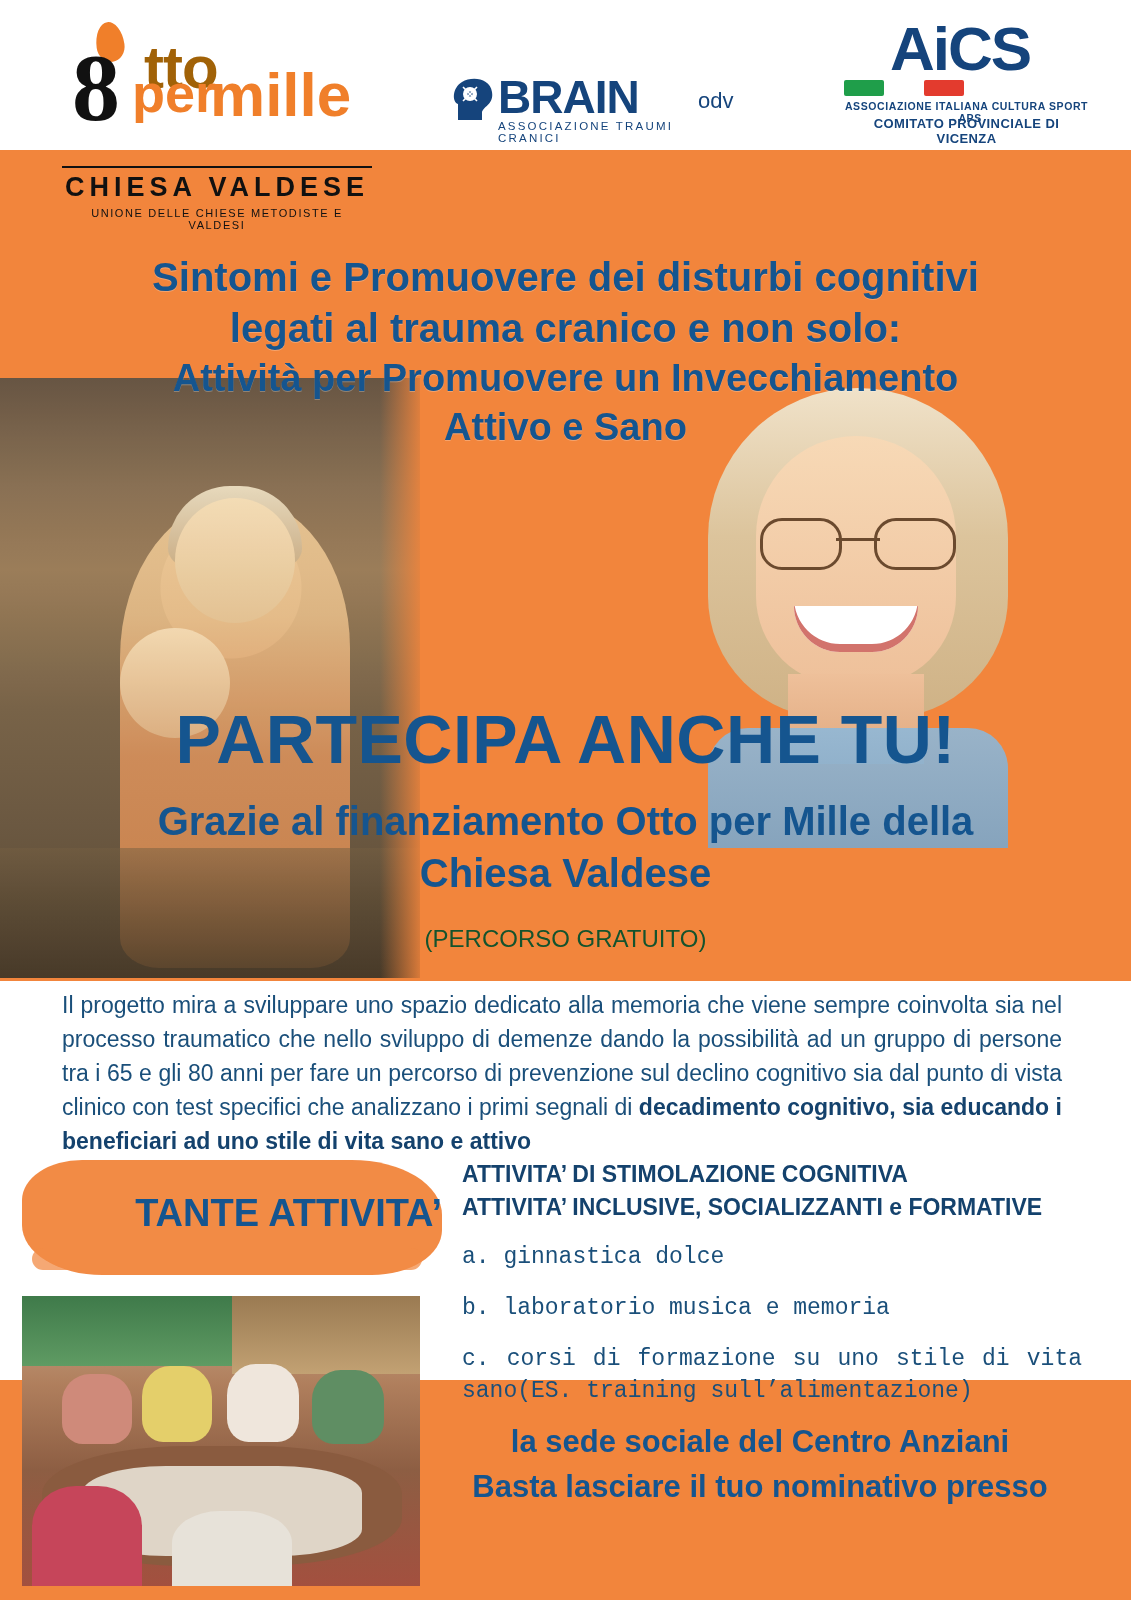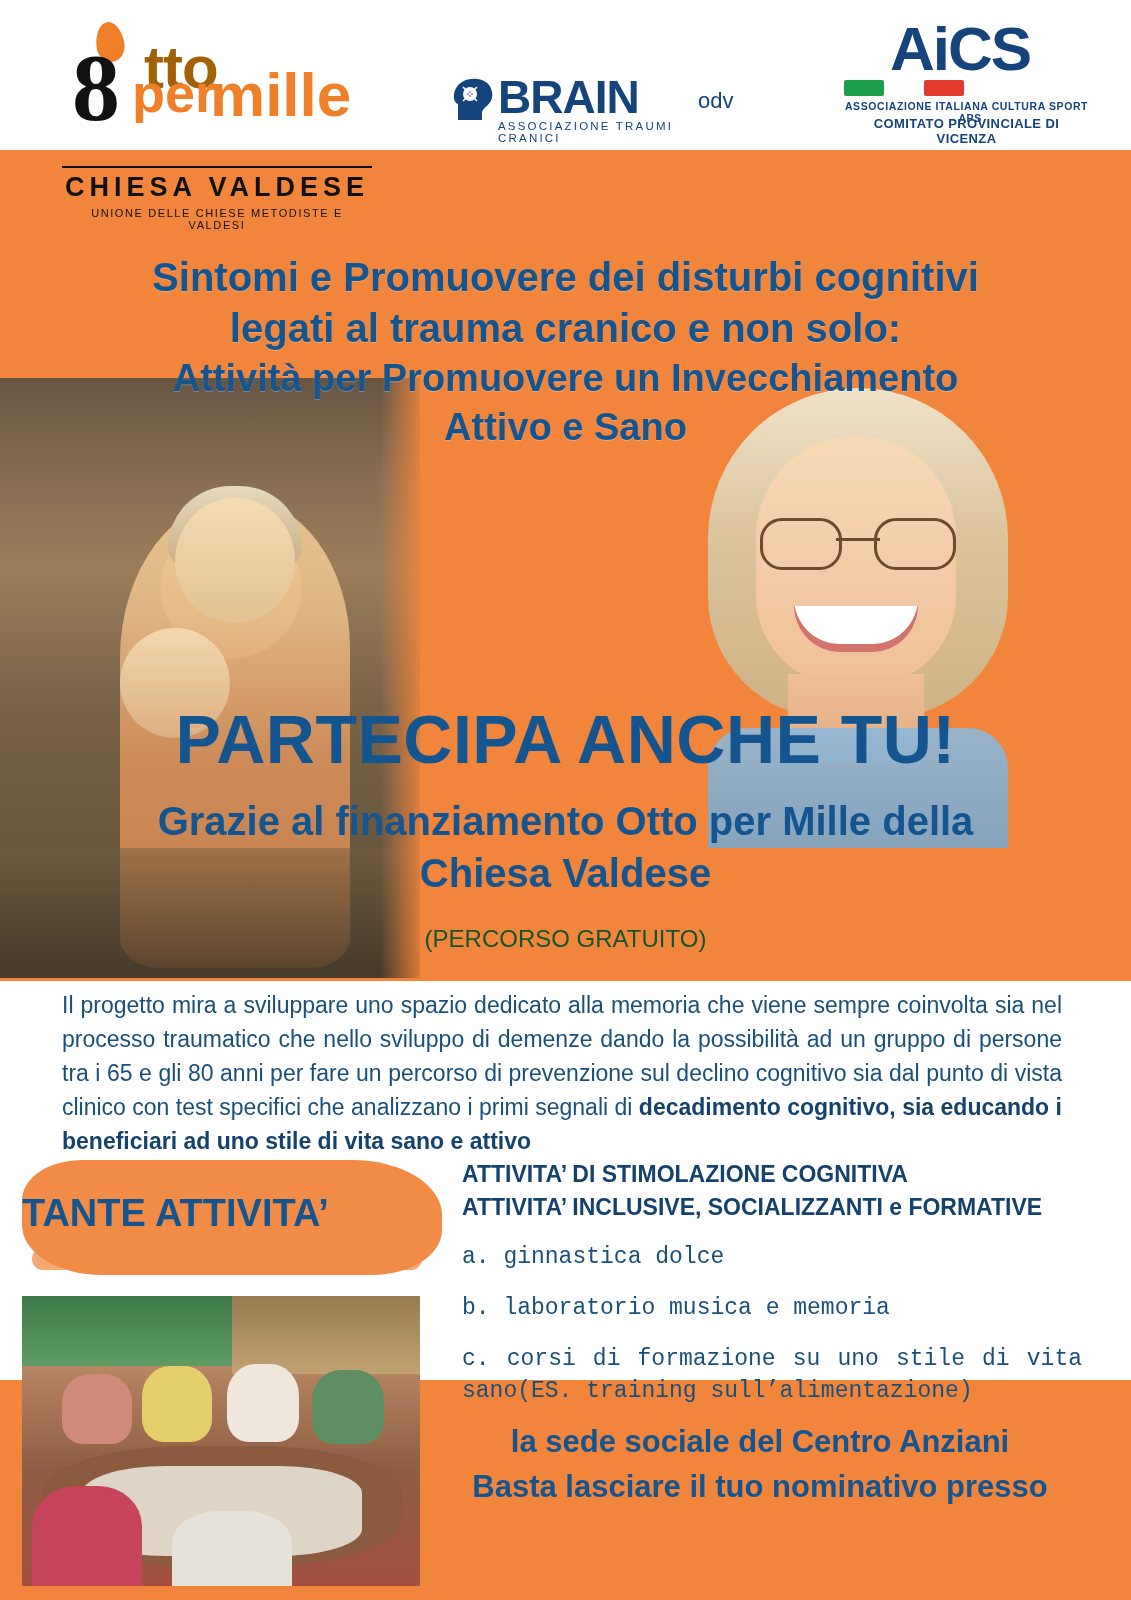--- a/index.html
+++ b/index.html
@@ -106,21 +106,21 @@
 
   
   .paragraph{position:absolute;left:62px;top:988px;width:1000px;z-index:5;
     font-size:23px;line-height:1.48;color:#1a4f7a;text-align:justify;}
   .paragraph b{color:#14426d;}
 
   
   .brush{position:absolute;left:22px;top:1160px;width:420px;height:115px;z-index:4;
     background:#f2853c;border-radius:60px 90px 70px 80px/40px 55px 45px 50px;opacity:.95;}
   .brush:after{content:"";position:absolute;left:10px;top:88px;width:390px;height:22px;background:#f2853c;border-radius:40px;opacity:.75;}
-  .tante{position:absolute;left:22px;top:1192px;width:420px;text-align:left;z-index:5;
+  .tante{position:absolute;left:22px;top:1192px;width:420px;text-align:right;z-index:5;
     font-size:38px;font-weight:bold;color:#15558f;}
 
   .act-list{position:absolute;left:462px;top:1158px;width:620px;z-index:5;font-size:23px;color:#1a4f7a;line-height:1.42;}
   .act-list .hdr{font-weight:bold;color:#14426d;}
   .act-list .item{margin-top:18px;font-family:Liberation Mono, monospace;}
   .act-list .justify{text-align:justify;}
 
   
   .photo-table{position:absolute;left:22px;top:1296px;width:398px;height:290px;z-index:5;
     background:linear-gradient(180deg,#caa98c 0%,#b07f5d 30%,#8d5e43 60%,#a3503f 100%);overflow:hidden;}

